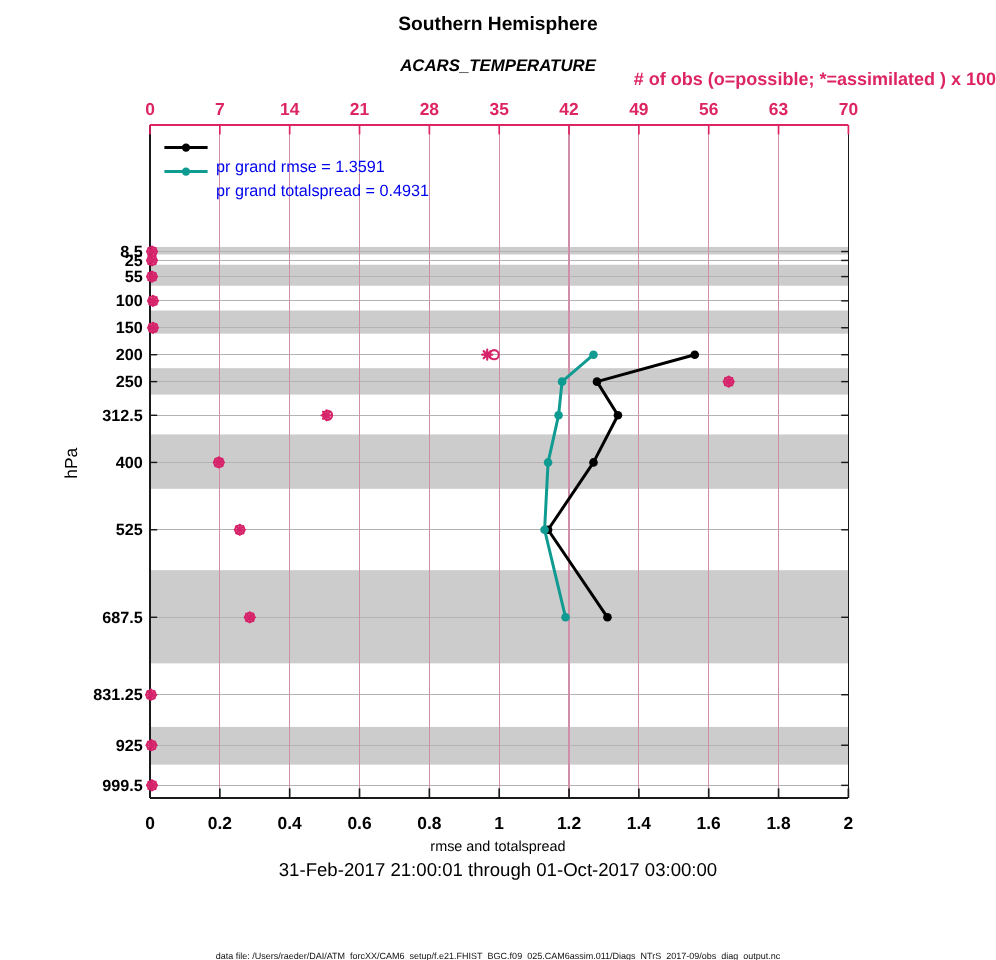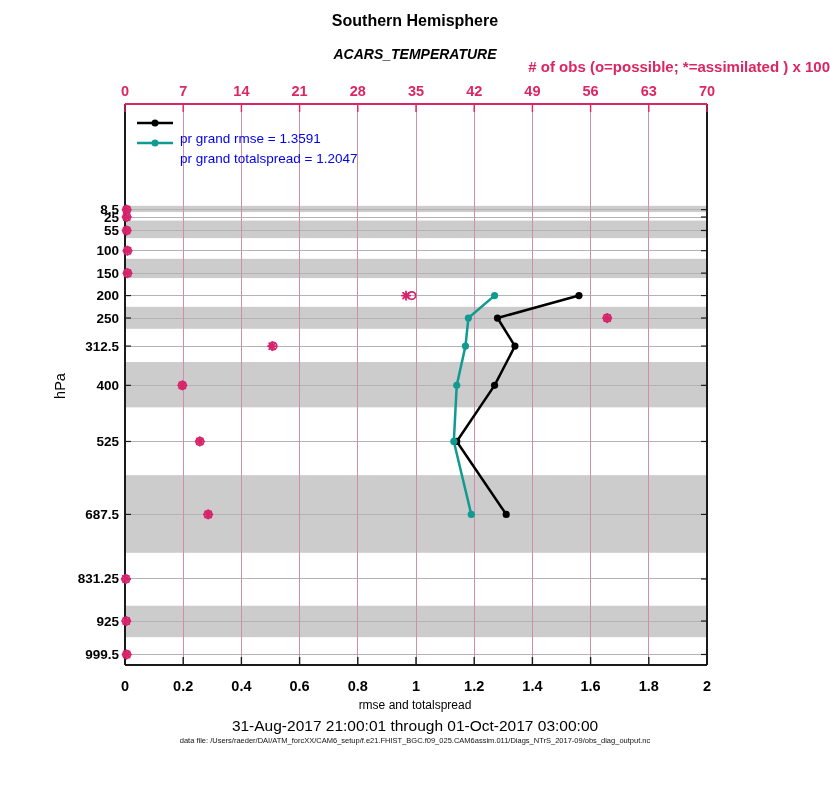--- a/index.html
+++ b/index.html
@@ -4,21 +4,21 @@
 <style>
   html,body{margin:0;padding:0;background:#ffffff;}
   .fig{position:relative;width:830px;height:800px;background:#fff;overflow:hidden;
        font-family:"Liberation Sans", sans-serif;}
   .ctext{position:absolute;left:0;width:830px;text-align:center;color:#000;}
   .title1{top:12px;font-size:16px;font-weight:700;}
   .title2{top:46px;font-size:14px;font-weight:700;font-style:italic;}
   .obs-label{top:58px;font-size:15px;font-weight:700;}
   .xlab{top:698px;font-size:12px;font-weight:400;}
   .dates{top:717px;font-size:15.5px;font-weight:400;}
-  .datafile{top:736px;font-size:7.5px;font-weight:400;color:#111;}
+  .datafile{top:792px;font-size:7.5px;font-weight:400;color:#111;}
   .ylab{position:absolute;left:30px;top:378px;width:60px;text-align:center;
         font-size:14.5px;font-weight:400;transform:rotate(-90deg);transform-origin:center;}
   #plot{position:absolute;left:0;top:0;}
   .legend{position:absolute;left:136px;top:113px;}
   .lrow{display:flex;align-items:center;height:20px;}
   .lrow span{font-size:13.5px;margin-left:6px;white-space:nowrap;margin-top:30px;}
   .lsample{display:block;}
 </style>
 </head>
 <body>
@@ -199,21 +199,21 @@
         <line id="ls1-line" x1="1" y1="5" x2="37" y2="5" stroke-width="2.5" stroke="#000000"></line>
         <circle id="ls1-dot" cx="19" cy="5" r="3.5" fill="#000000"></circle>
       </svg>
       <span id="leg1" style="color: rgb(0, 0, 238);">pr grand rmse = 1.3591</span>
     </div>
     <div class="lrow">
       <svg class="lsample" width="38" height="10">
         <line id="ls2-line" x1="1" y1="5" x2="37" y2="5" stroke-width="2.5" stroke="#0f9b91"></line>
         <circle id="ls2-dot" cx="19" cy="5" r="3.5" fill="#0f9b91"></circle>
       </svg>
-      <span id="leg2" style="color: rgb(0, 0, 238);">pr grand totalspread = 1.2047</span>
+      <span id="leg2" style="color: rgb(0, 0, 238);">pr grand totalspread = 0.4931</span>
     </div>
   </div>
 
   <div class="ylab">hPa</div>
   <div class="ctext xlab">rmse and totalspread</div>
-  <div class="ctext dates">31-Aug-2017 21:00:01 through 01-Oct-2017 03:00:00</div>
+  <div class="ctext dates">31-Feb-2017 21:00:01 through 01-Oct-2017 03:00:00</div>
   <div class="ctext datafile">data file: /Users/raeder/DAI/ATM_forcXX/CAM6_setup/f.e21.FHIST_BGC.f09_025.CAM6assim.011/Diags_NTrS_2017-09/obs_diag_output.nc</div>
 </div>
 
 </body></html>

